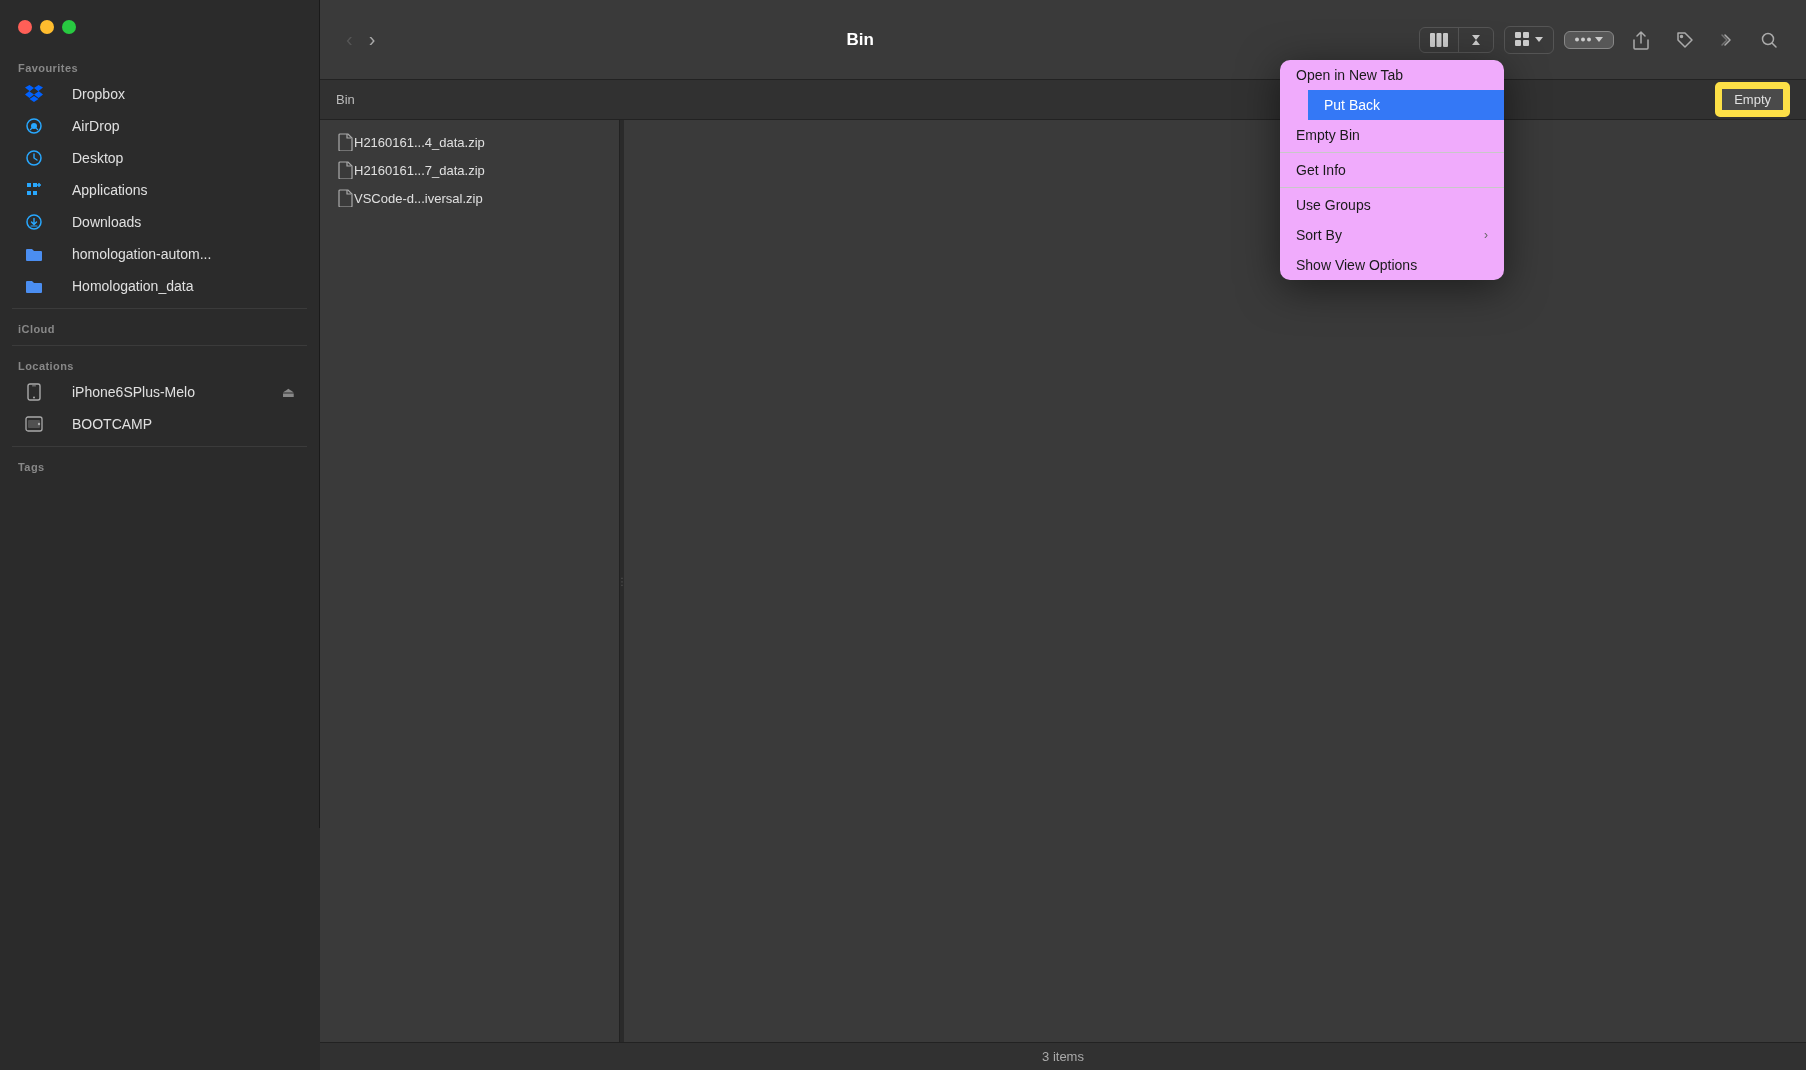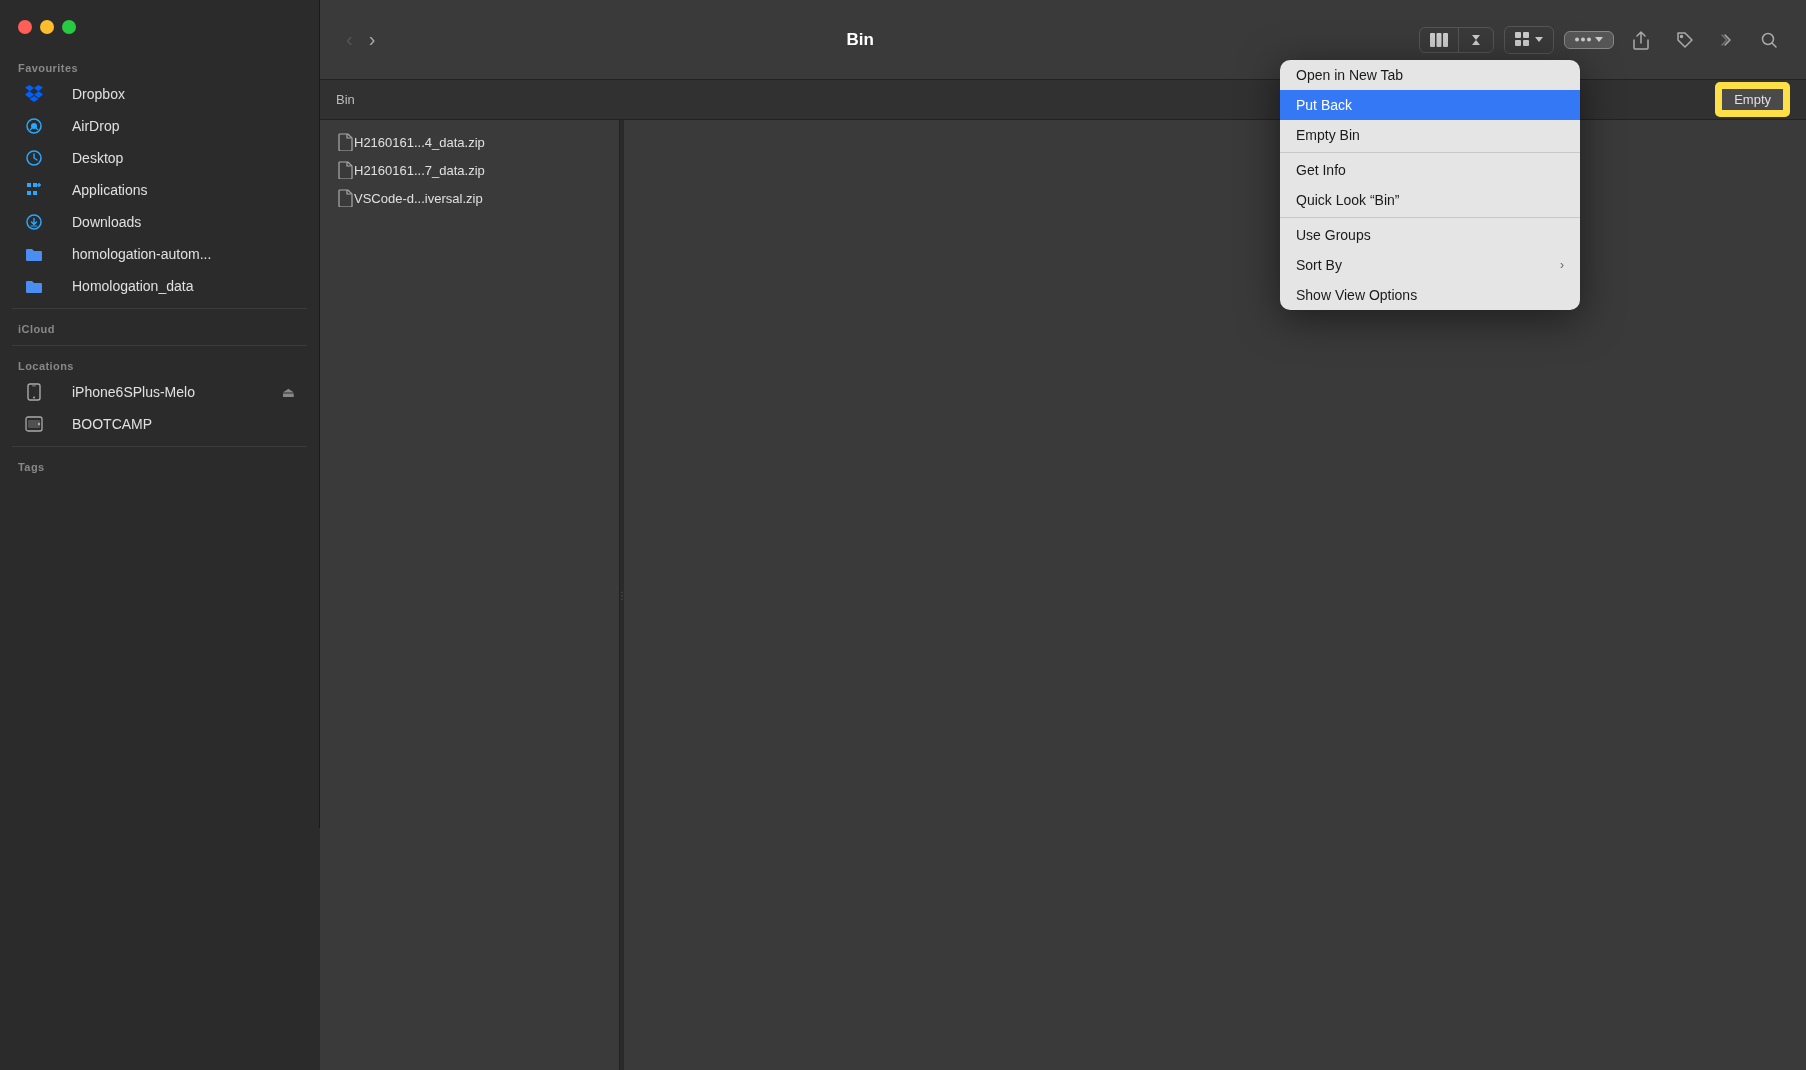--- a/index.html
+++ b/index.html
@@ -277,40 +277,41 @@
       position: absolute;
       top: 0; left: 0; right: 0; bottom: 0;
       z-index: 100;
       pointer-events: none;
     }
 
     .context-menu {
       position: absolute;
       top: 60px;
       left: 960px;
-      width: 300px;
-      background: #e5e5e5;
+      width: 224px;
+      background: #f0abfc;
       border-radius: 10px;
       box-shadow: 0 8px 40px rgba(0,0,0,0.5);
       overflow: hidden;
       pointer-events: all;
     }
 
     .menu-item {
       display: flex;
       align-items: center;
       justify-content: space-between;
       padding: 7px 16px;
       font-size: 14px;
       color: #1a1a1a;
       cursor: pointer;
     }
     .menu-item.highlighted {
       background: #3478f6;
       color: #fff;
+      margin-left: 28px;
     }
 
     .menu-divider {
       height: 1px;
       background: #c8c8c8;
       margin: 2px 0;
     }
 
     .menu-arrow {
       color: #666;
@@ -560,20 +561,23 @@
         </span>
         <span>VSCode-d...iversal.zip</span>
       </div>
     </div>
 
     <div class="resize-handle">⋮</div>
 
     <div class="file-preview-pane"></div>
   </div>
 
+  <div class="status-bar">
+    <span>3 items</span>
+  </div>
 
   <div class="context-menu-overlay">
     <div class="context-menu">
 
       <div class="menu-item">
         <span>Open in New Tab</span>
       </div>
 
       <div class="menu-item highlighted">
         <span>Put Back</span>
@@ -582,23 +586,20 @@
       <div class="menu-item">
         <span>Empty Bin</span>
       </div>
 
       <div class="menu-divider"></div>
 
       <div class="menu-item">
         <span>Get Info</span>
       </div>
 
-      <div class="menu-item">
-        <span>Quick Look “Bin”</span>
-      </div>
 
       <div class="menu-divider"></div>
 
       <div class="menu-item">
         <span>Use Groups</span>
       </div>
 
       <div class="menu-item">
         <span>Sort By</span>
         <span class="menu-arrow">›</span>

